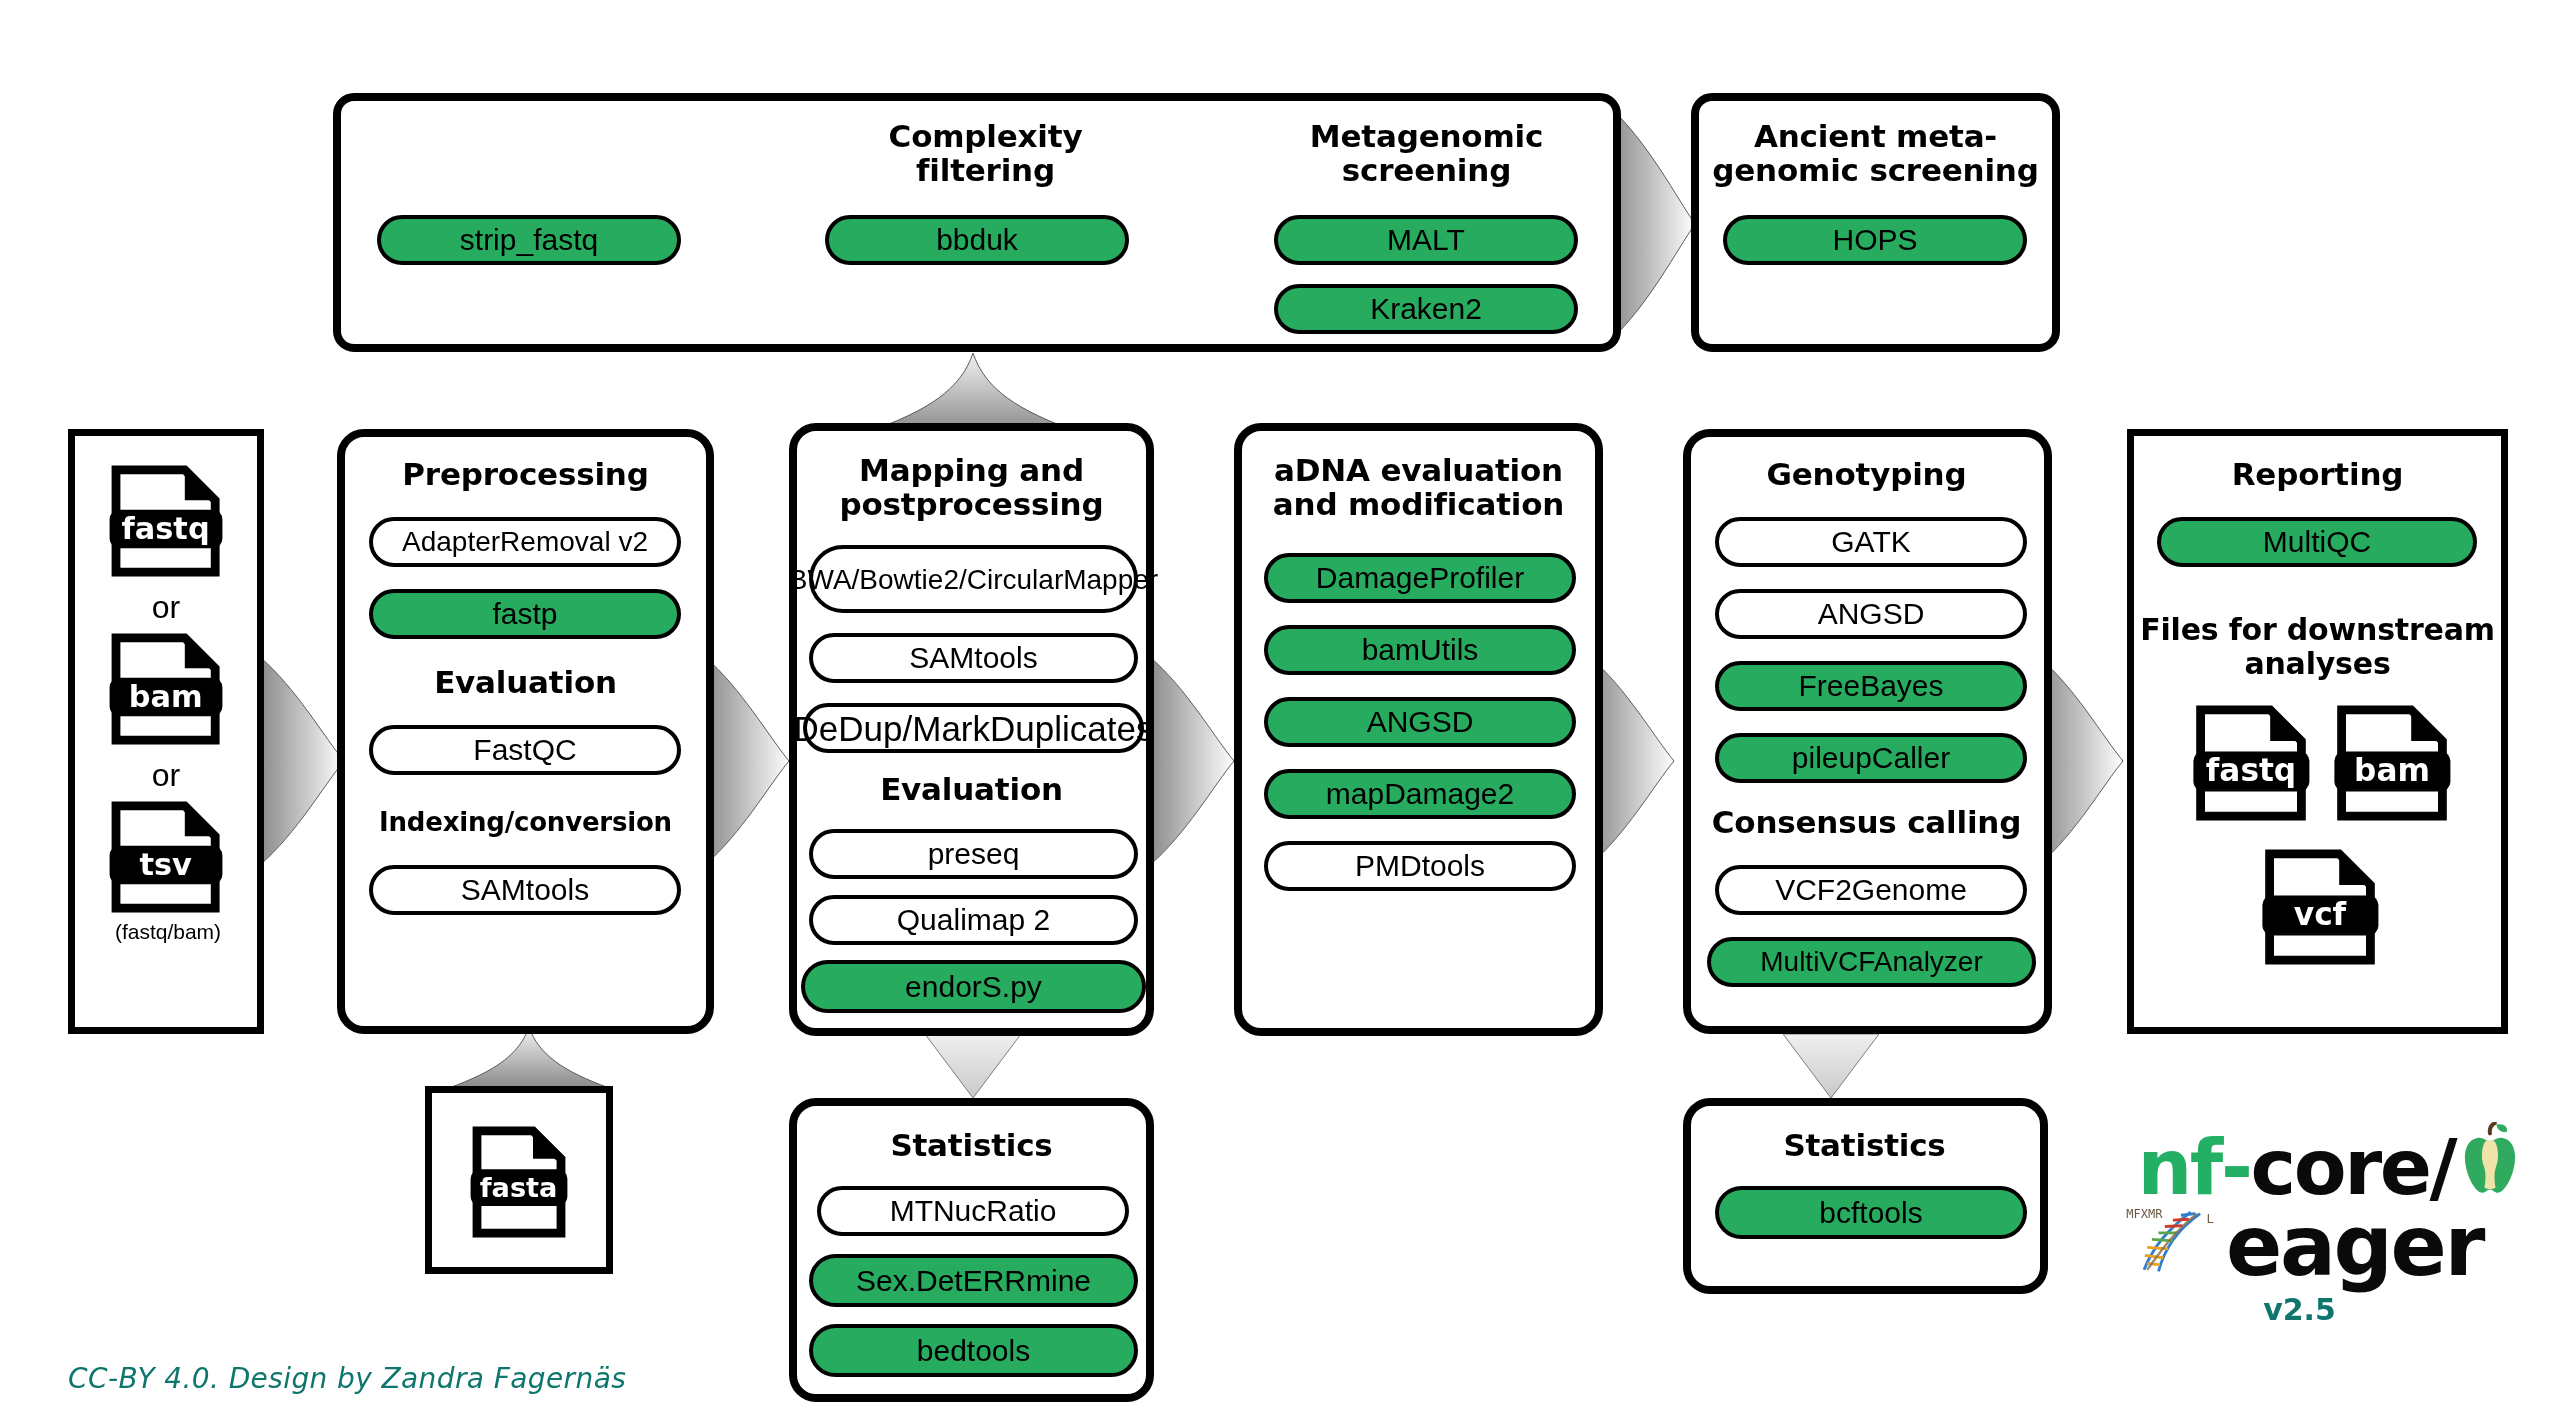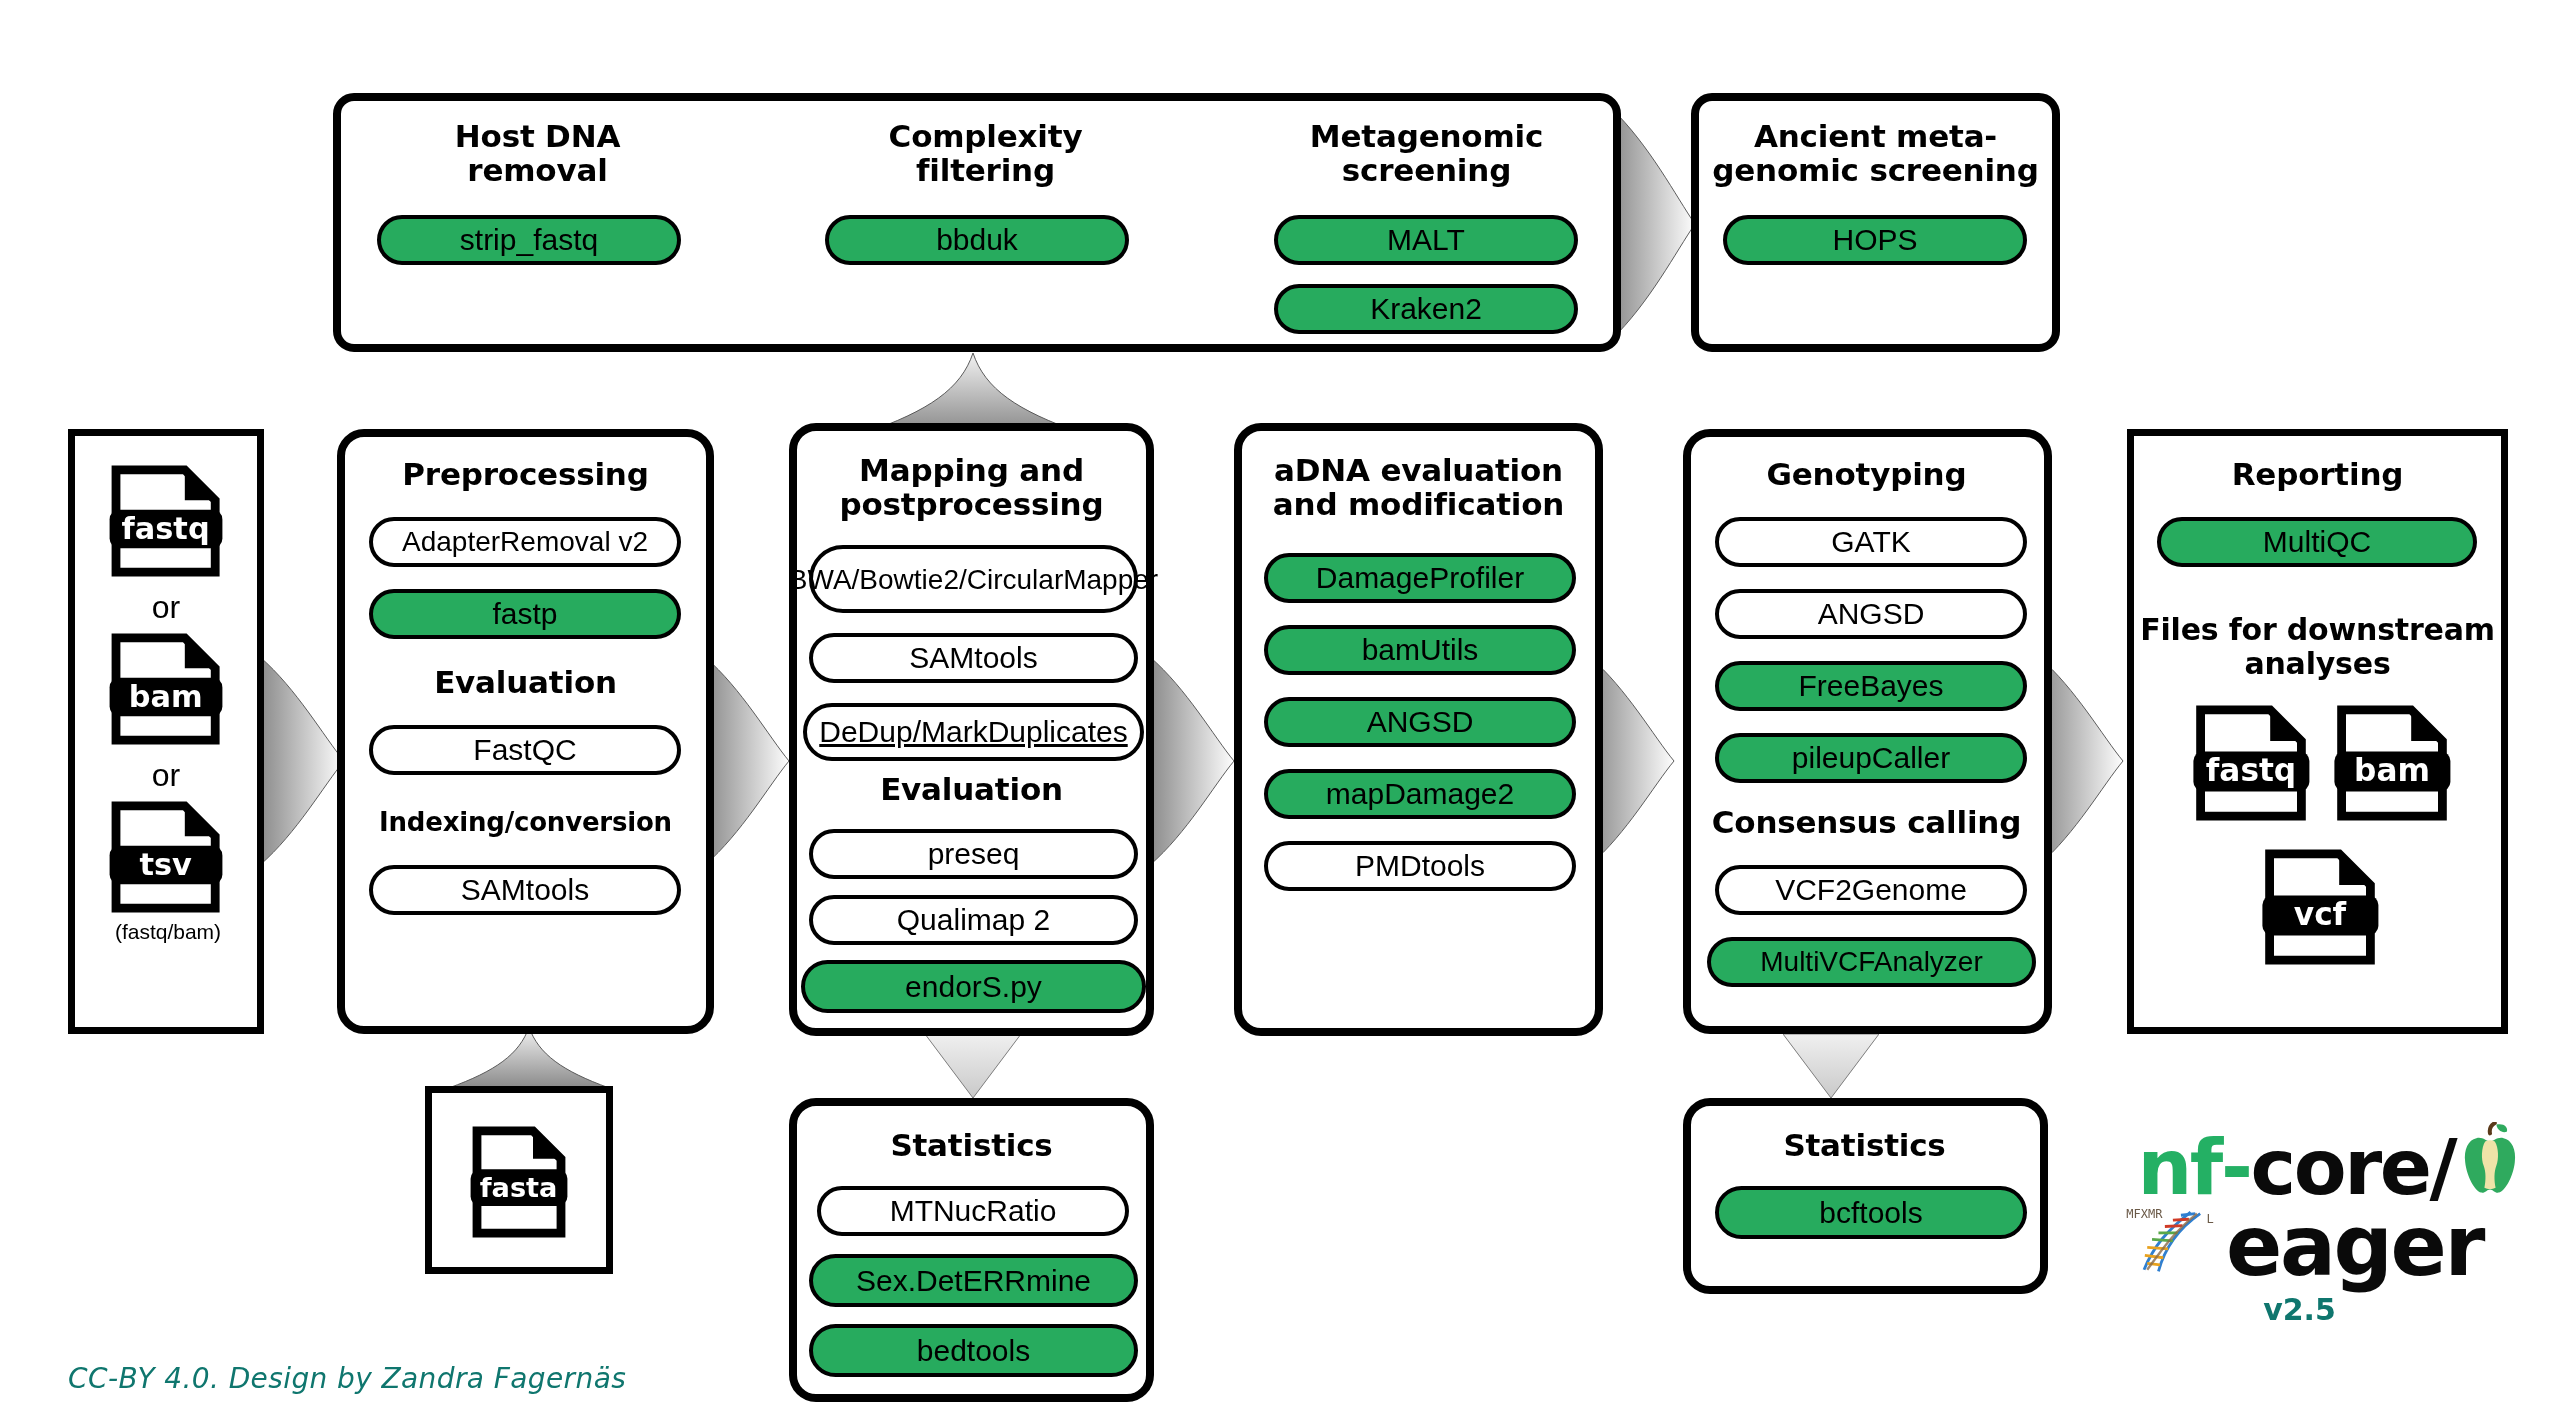--- a/index.html
+++ b/index.html
@@ -182,24 +182,20 @@
             <stop offset="1" stop-color="#c9c9c9"></stop>
       </linearGradient>
         </defs>
       <path d="M0,0 L120,0 L60,80 Z" fill="url(#gJ)" stroke="#777" stroke-width="1.2"></path>
     </svg>
   </div>
 
   <div class="box rounded" style="left:333px;top:93px;width:1288px;height:259px;border-radius:21px;">
   </div>
 
-  <div class="heading" style="left:369px;top:119px;width:337px;">
-    <div>Host DNA</div>
-    <div>removal</div>
-  </div>
   <div class="pill green" style="left:377px;top:215px;width:304px;height:50px;text-align:center;">strip_fastq</div>
 
   <div class="heading" style="left:817px;top:119px;width:337px;">
     <div>Complexity</div>
     <div>filtering</div>
   </div>
   <div class="pill green" style="left:825px;top:215px;width:304px;height:50px;">bbduk</div>
 
   <div class="heading" style="left:1258px;top:119px;width:337px;">
     <div>Metagenomic</div>
@@ -263,21 +259,21 @@
   </div>
   <div class="heading" style="left:793px;top:453px;width:357px;">
     <div>Mapping and</div>
     <div>postprocessing</div>
   </div>
   <div class="pill two" style="left:809px;top:545px;width:329px;height:68px;flex-direction:row;font-size:28px;">
     <span>BWA/Bowtie2/</span>
     <span>CircularMapper</span>
   </div>
   <div class="pill" style="left:809px;top:633px;width:329px;height:50px;">SAMtools</div>
-  <div class="pill" style="left:803px;top:703px;width:341px;height:58px;font-size:30px;text-decoration:underline;">DeDup/MarkDuplicates</div>
+  <div class="pill" style="left:803px;top:703px;width:341px;height:50px;font-size:35px;">DeDup/MarkDuplicates</div>
   <div class="heading" style="left:793px;top:772px;width:357px;">Evaluation</div>
   <div class="pill" style="left:809px;top:829px;width:329px;height:50px;">preseq</div>
   <div class="pill" style="left:809px;top:895px;width:329px;height:50px;">Qualimap 2</div>
   <div class="pill green" style="left:801px;top:960px;width:345px;height:53px;">endorS.py</div>
 
   <div class="box rounded" style="left:1234px;top:423px;width:369px;height:613px;">
   </div>
   <div class="heading" style="left:1236px;top:453px;width:365px;">
     <div>aDNA evaluation</div>
     <div>and modification</div>

